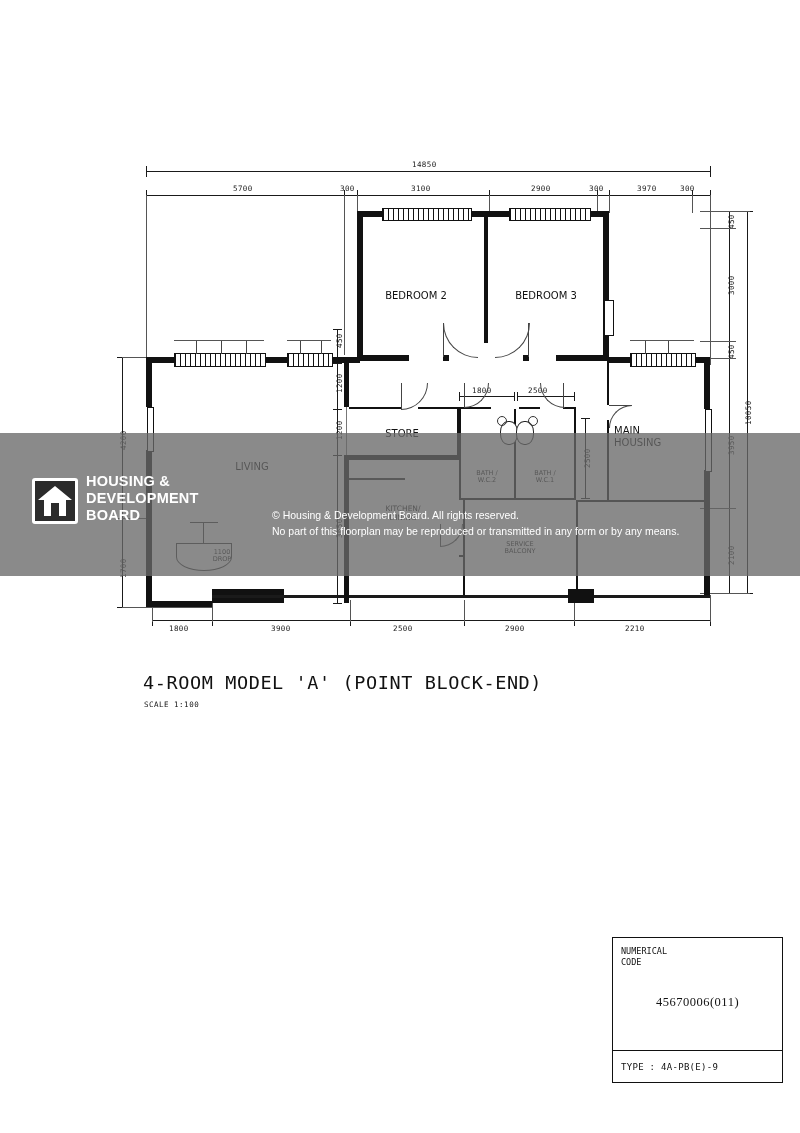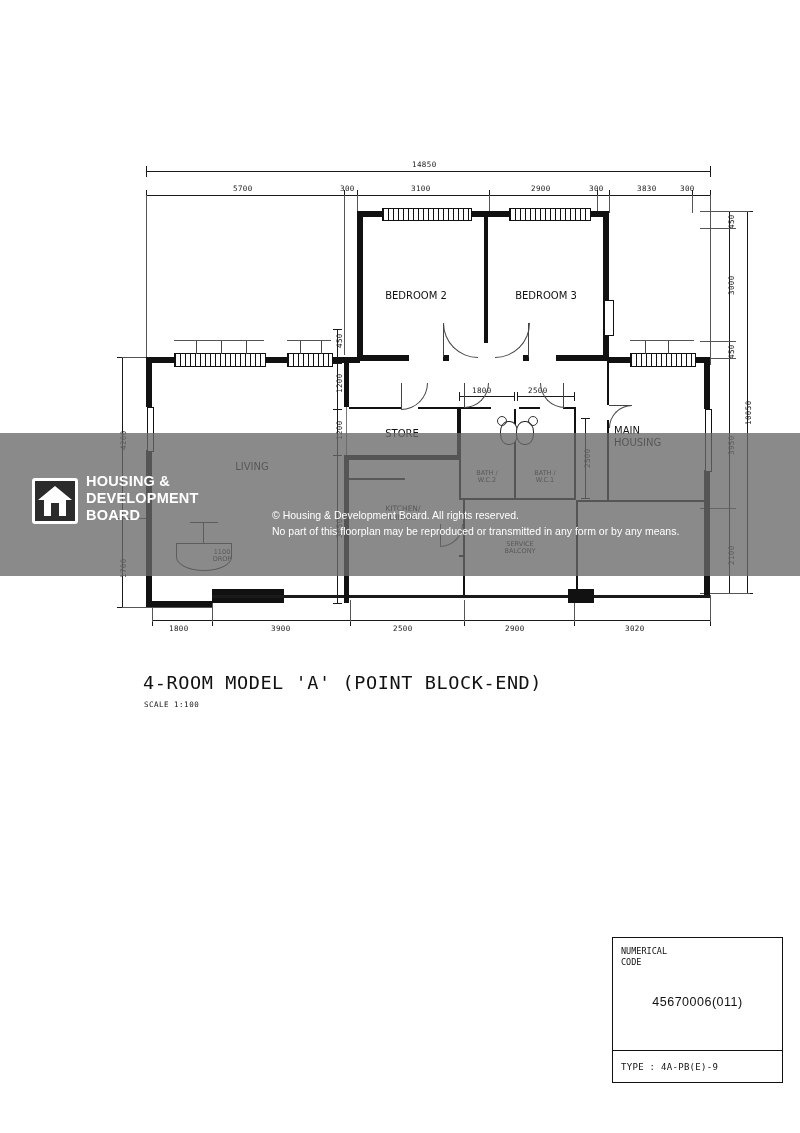--- a/index.html
+++ b/index.html
@@ -107,21 +107,21 @@
     font-size: 8.5px;
     line-height: 1.25;
     color: #111;
     white-space: pre-line;
   }
   .code-val {
     position: absolute;
     left: 0; right: 0;
     top: 57px;
     text-align: center;
-    font-family: Liberation Sans, sans-serif;
+    font-family: Liberation Serif, serif;
     font-size: 12.5px;
     letter-spacing: .5px;
     color: #111;
   }
   .code-type {
     position: absolute;
     left: 8px; top: 124px;
     font-family: "DejaVu Sans Mono", monospace;
     font-size: 9px;
     letter-spacing: .3px;
@@ -191,21 +191,21 @@
   <div class="ln v" style="left:597px; top:190px; height:11px;"></div>
   <div class="ln v" style="left:609px; top:190px; height:11px;"></div>
   <div class="ln v" style="left:692px; top:190px; height:11px;"></div>
   <div class="ln v" style="left:710px; top:190px; height:11px;"></div>
 
   <div class="dim-txt" style="left:233px; top:184px;">5700</div>
   <div class="dim-txt" style="left:340px; top:184px;">300</div>
   <div class="dim-txt" style="left:411px; top:184px;">3100</div>
   <div class="dim-txt" style="left:531px; top:184px;">2900</div>
   <div class="dim-txt" style="left:589px; top:184px;">300</div>
-  <div class="dim-txt" style="left:637px; top:184px;">3830</div>
+  <div class="dim-txt" style="left:637px; top:184px;">3970</div>
   <div class="dim-txt" style="left:680px; top:184px;">300</div>
 
   <div class="ln v" style="left:146px; top:195px; height:168px; background:#555;"></div>
   <div class="ln v" style="left:344px; top:195px; height:160px; background:#555;"></div>
   <div class="ln v" style="left:357px; top:195px; height:18px; background:#555;"></div>
   <div class="ln v" style="left:489px; top:195px; height:18px; background:#555;"></div>
   <div class="ln v" style="left:597px; top:195px; height:18px; background:#555;"></div>
   <div class="ln v" style="left:609px; top:195px; height:18px; background:#555;"></div>
   <div class="ln v" style="left:692px; top:195px; height:18px; background:#555;"></div>
   <div class="ln v" style="left:710px; top:195px; height:170px; background:#555;"></div>
@@ -254,21 +254,21 @@
   <div class="ln v" style="left:212px; top:615px; height:11px;"></div>
   <div class="ln v" style="left:350px; top:615px; height:11px;"></div>
   <div class="ln v" style="left:464px; top:615px; height:11px;"></div>
   <div class="ln v" style="left:574px; top:615px; height:11px;"></div>
   <div class="ln v" style="left:710px; top:615px; height:11px;"></div>
 
   <div class="dim-txt" style="left:169px; top:624px;">1800</div>
   <div class="dim-txt" style="left:271px; top:624px;">3900</div>
   <div class="dim-txt" style="left:393px; top:624px;">2500</div>
   <div class="dim-txt" style="left:505px; top:624px;">2900</div>
-  <div class="dim-txt" style="left:625px; top:624px;">3020</div>
+  <div class="dim-txt" style="left:625px; top:624px;">2210</div>
 
   <div class="ln v" style="left:212px; top:600px; height:22px; background:#555;"></div>
   <div class="ln v" style="left:350px; top:600px; height:22px; background:#555;"></div>
   <div class="ln v" style="left:464px; top:600px; height:22px; background:#555;"></div>
   <div class="ln v" style="left:574px; top:600px; height:22px; background:#555;"></div>
   <div class="ln v" style="left:152px; top:607px; height:15px; background:#555;"></div>
   <div class="ln v" style="left:710px; top:595px; height:27px; background:#555;"></div>
 
   <div class="ln v" style="left:337px; top:329px; height:34px;"></div>
   <div class="ln h" style="left:333px; top:329px; width:9px;"></div>

